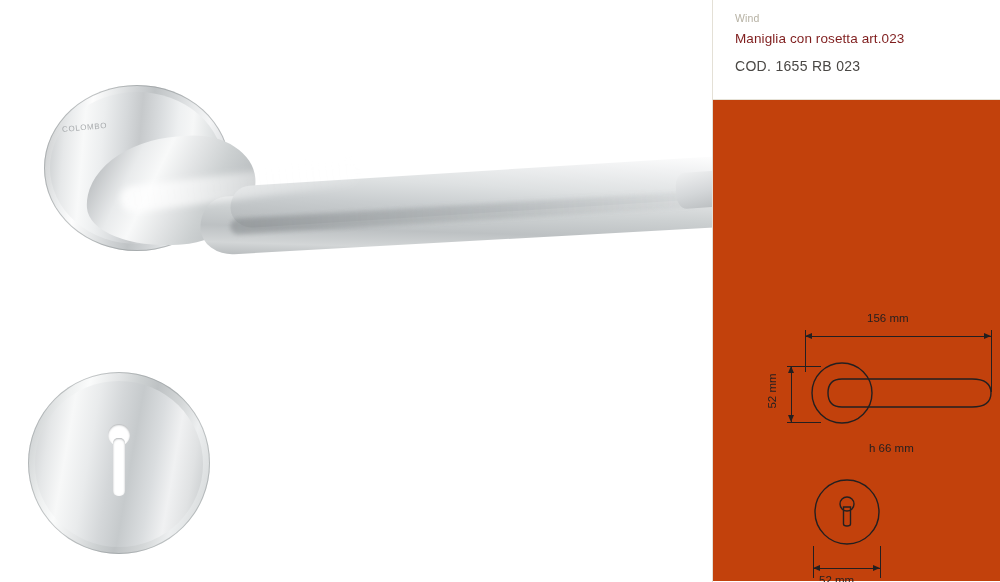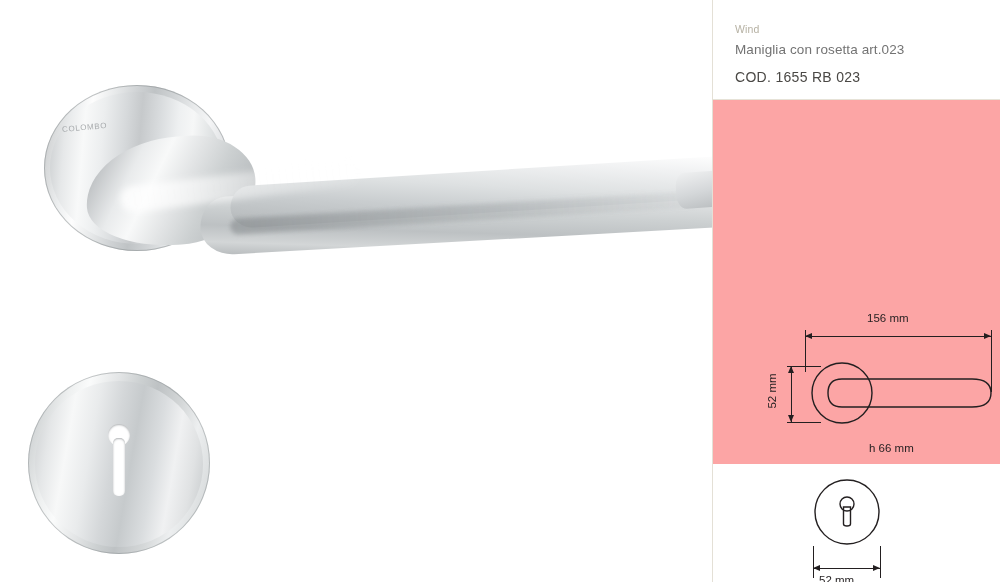--- a/index.html
+++ b/index.html
@@ -220,47 +220,47 @@
     position: relative;
     width: 288px;
     height: 582px;
     flex: 0 0 288px;
     background: #ffffff;
     border-left: 1px solid #e4e0d6;
   }
   .info-head {
     position: relative;
     height: 100px;
-    padding: 23px 0 0 22px;
+    padding: 12px 0 0 22px;
     box-sizing: border-box;
     background: #ffffff;
     border-bottom: 1px solid #e6e2d7;
   }
   .collection {
     font-size: 10.5px;
     color: #b6b1a3;
     margin: 0 0 7px 0;
     letter-spacing: 0.1px;
   }
   .prod-title {
     font-size: 13.5px;
-    color: #737373;
+    color: #7f1d1d;
     margin: 0 0 12px 0;
     letter-spacing: 0.1px;
   }
   .prod-code {
     font-size: 14px;
     color: #4a4845;
     margin: 0;
     letter-spacing: 0.3px;
   }
   .tech-pane {
     position: relative;
-    height: 364px;
-    background: #fca5a5;
+    height: 481px;
+    background: #c2410c;
   }
 
   
   .dim-label {
     position: absolute;
     font-size: 11.5px;
     color: #231f20;
     white-space: nowrap;
   }
   .dim-line {

